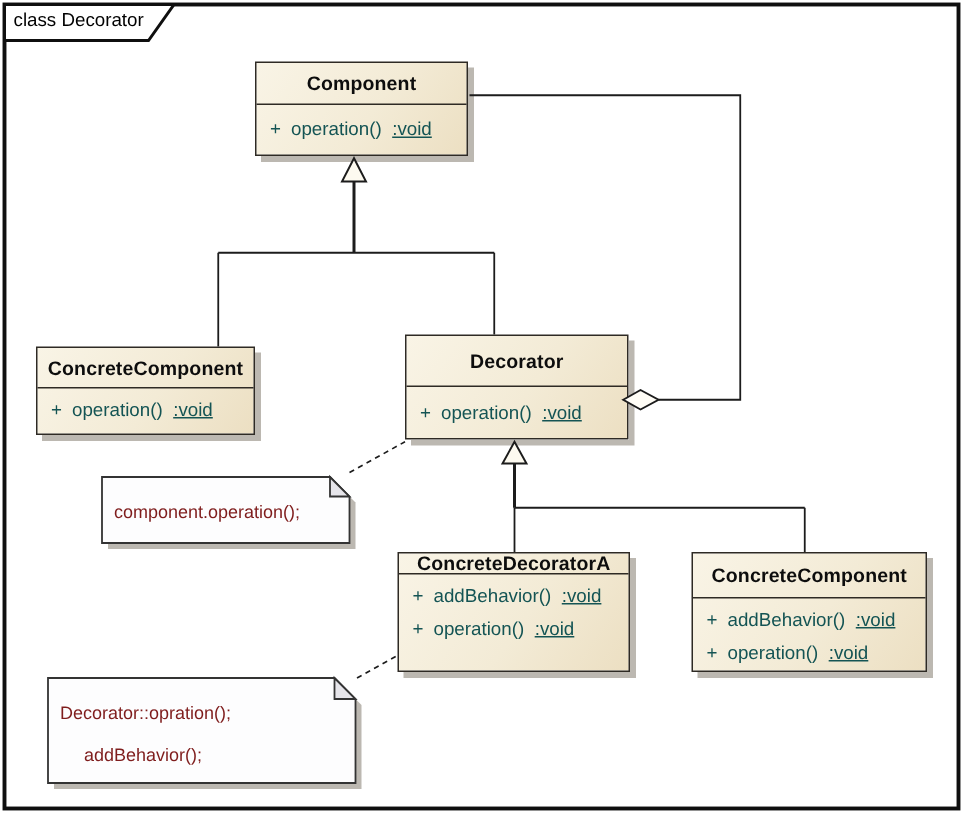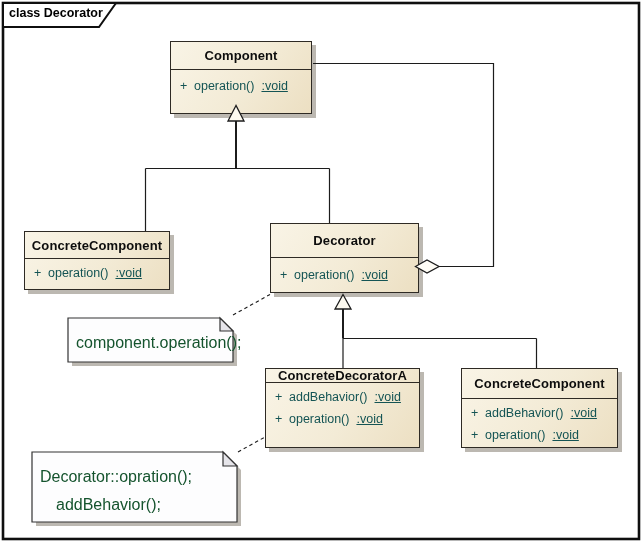--- a/index.html
+++ b/index.html
@@ -16,25 +16,25 @@
     display:flex; align-items:center; justify-content:center;
     font-weight:bold; font-size:13px; color:#0d0d0d;
     border-bottom:1.4px solid #2e2a24;
     letter-spacing:0.1px;
   }
   .uml-attrs { padding-top:5px; }
   .uml-attr { display:flex; align-items:center; height:22px; font-size:12.5px; color:#145454; }
   .uml-attr .vis { width:23px; padding-left:9px; }
   .uml-attr .typ { margin-left:7px;text-decoration:underline; }
   .note-text {
-    position:absolute; z-index:3; font-size:16px; color:#14532d; white-space:nowrap;
+    position:absolute; z-index:3; font-size:12px; color:#7f1d1d; white-space:nowrap;
   }
   .frame-label {
     position:absolute; z-index:3; left:9px; top:6px;
-    font-weight:bold; font-size:12.5px; color:#000000;text-align:right;
+    font-weight:normal; font-size:12.5px; color:#000000;text-align:right;
   }
 </style>
 </head>
 <body>
 
 <div class="canvas">
 
   <svg class="layer-svg" width="643" height="546" viewBox="0 0 643 546">
 
     <g>
@@ -80,21 +80,21 @@
     <g>
       <line x1="233" y1="315" x2="270" y2="294.5" stroke="#1c1c1c" stroke-width="1.1" stroke-dasharray="3.5,3"></line>
     </g>
     <g>
       <line x1="238" y1="452" x2="265" y2="437" stroke="#1c1c1c" stroke-width="1.1" stroke-dasharray="3.5,3"></line>
     </g>
   </svg>
 
   <div class="frame-label">class Decorator</div>
 
-  <div class="uml-class" style="left:170px;top:41px;width:142px;height:73px">
+  <div class="uml-class" style="left:170px;top:41px;width:142px;height:63px">
     <div class="uml-class-title" style="height:28px">Component</div>
     <div class="uml-attrs">
       <div class="uml-attr">
         <span class="vis">+</span>
         <span class="sig">operation()</span>
         <span class="typ">:void</span>
       </div>
     </div>
   </div>
 

